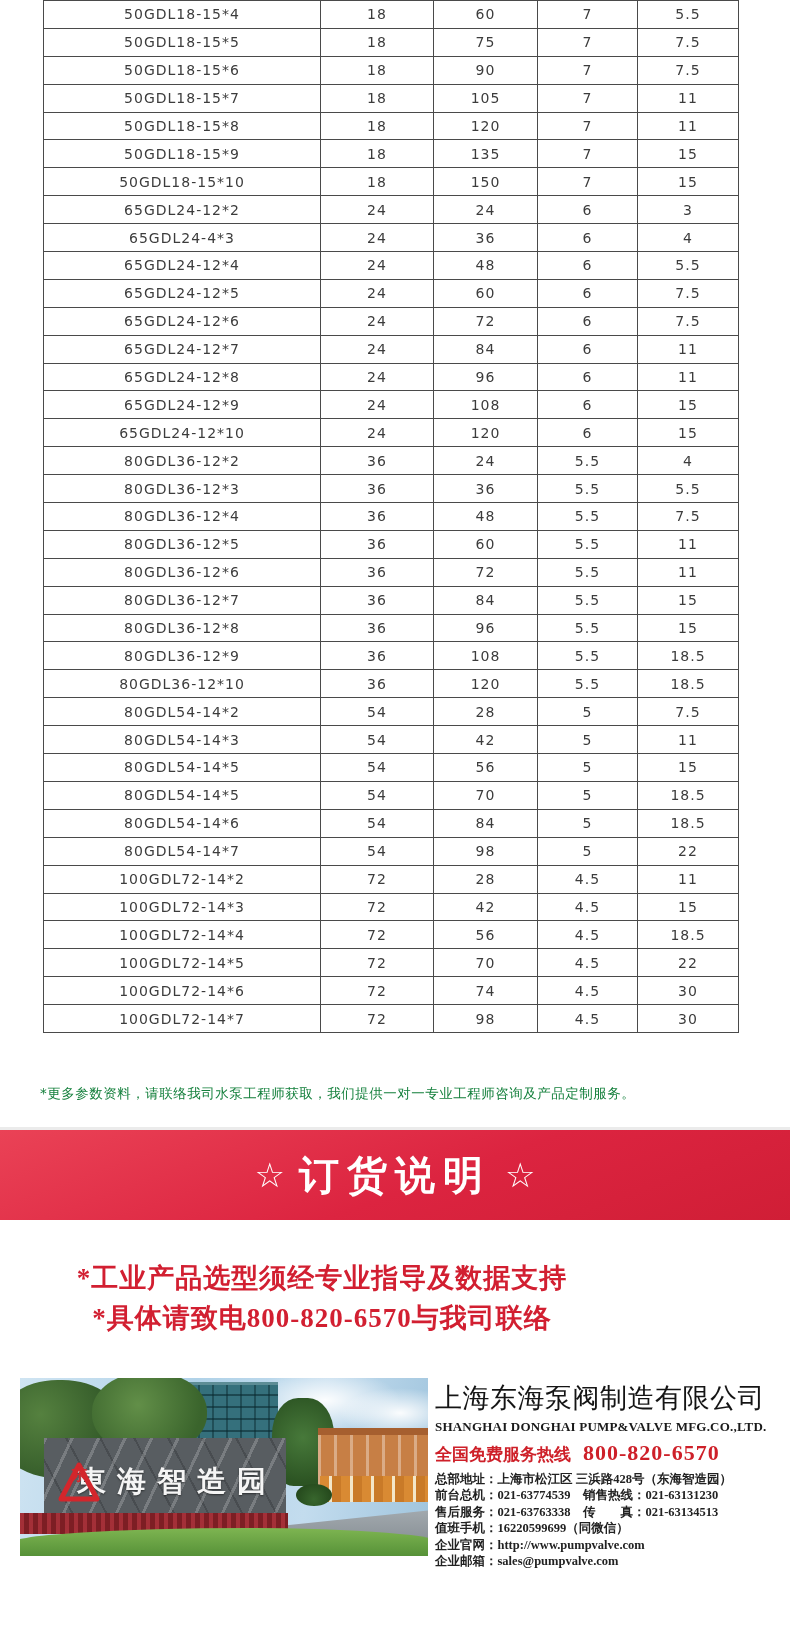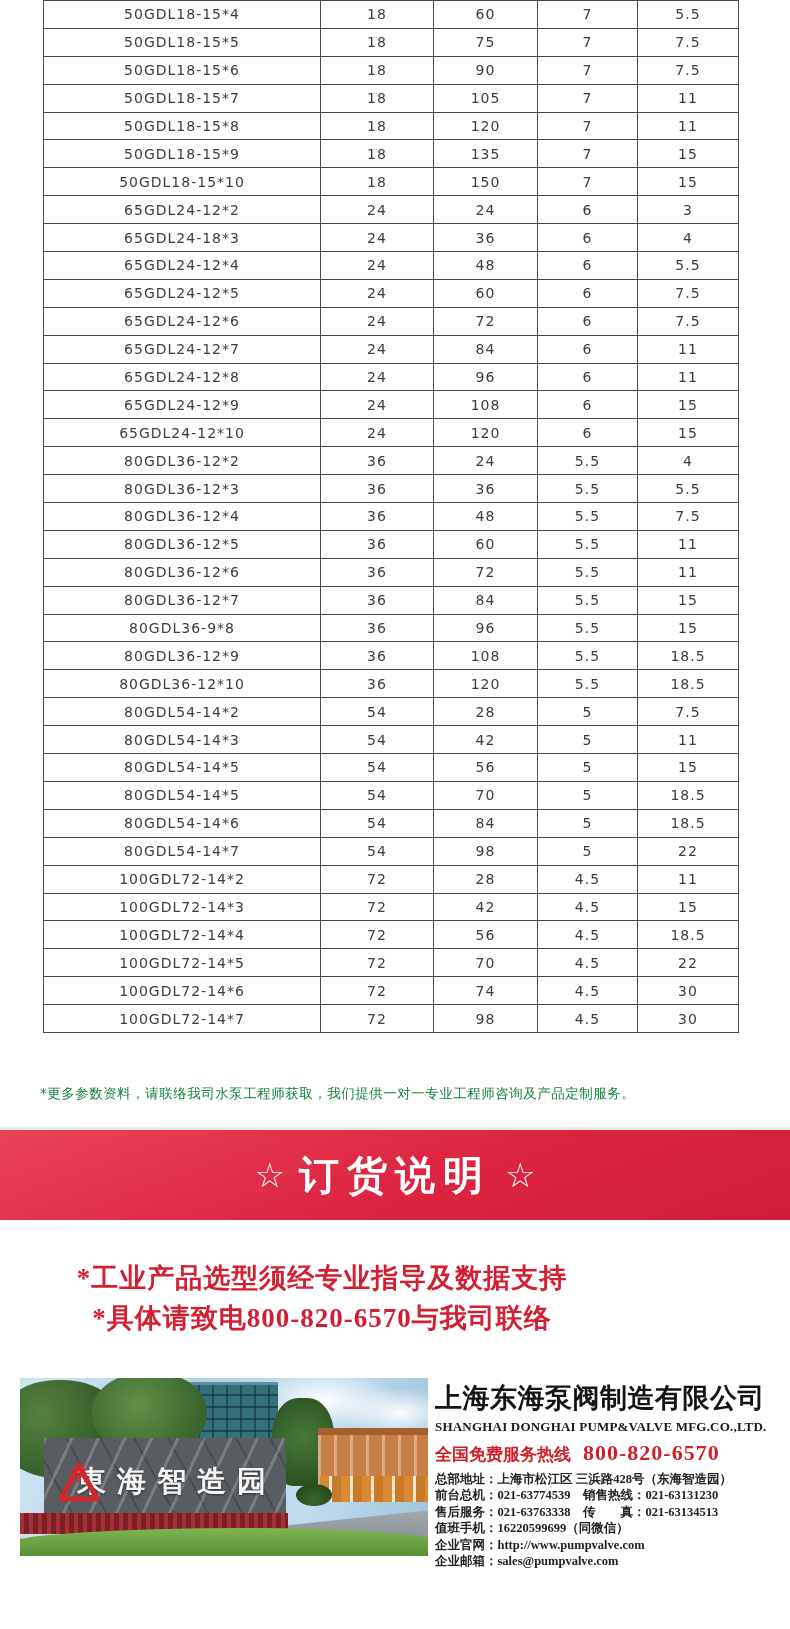--- a/index.html
+++ b/index.html
@@ -78,21 +78,21 @@
     background:linear-gradient(#a2a9ae, #7d858b);
     clip-path:polygon(0 35%, 100% 0, 100% 100%, 14% 100%); }
   .flowers { position:absolute; left:0; top:135px; width:268px; height:21px;
     background:#7d1e24;
     background-image:repeating-linear-gradient(90deg, rgba(196,62,72,.55) 0 4px, transparent 4px 9px); }
   .lawn { position:absolute; left:-12px; top:150px; width:436px; height:34px;
     background:linear-gradient(#7eb551, #4e8a33); border-radius:55% 45% 0 0 / 16px; }
 
   
   .company { position:absolute; left:435px; top:2px; width:353px; }
-  .company-name { font-size:27px; font-weight:700; color:#141414; letter-spacing:0.5px; white-space:nowrap; }
+  .company-name { font-size:27px; font-weight:400; color:#141414; letter-spacing:0.5px; white-space:nowrap; }
   .company-en { margin-top:3px; font-size:13px; font-weight:700; color:#1a1a1a;
     font-family:"Liberation Serif", serif; letter-spacing:0.2px; white-space:nowrap; }
   .hotline { margin-top:5px; color:#ce2029; font-family:"Liberation Serif", serif; white-space:nowrap; }
   .hotline .lbl { font-size:17px; font-weight:700; }
   .hotline .num { font-size:22px; font-weight:700; letter-spacing:1px; margin-left:8px; }
   .contact { margin-top:5px; }
   .contact-line { font-size:12.5px; font-weight:700; color:#222; line-height:16.4px;
     font-family:"Liberation Serif", serif; white-space:nowrap; }
 </style>
 </head>
@@ -159,21 +159,21 @@
           <td>15</td>
         </tr>
         <tr>
           <td>65GDL24-12*2</td>
           <td>24</td>
           <td>24</td>
           <td>6</td>
           <td>3</td>
         </tr>
         <tr>
-          <td>65GDL24-18*3</td>
+          <td>65GDL24-4*3</td>
           <td>24</td>
           <td>36</td>
           <td>6</td>
           <td>4</td>
         </tr>
         <tr>
           <td>65GDL24-12*4</td>
           <td>24</td>
           <td>48</td>
           <td>6</td>
@@ -257,21 +257,21 @@
           <td>11</td>
         </tr>
         <tr>
           <td>80GDL36-12*7</td>
           <td>36</td>
           <td>84</td>
           <td>5.5</td>
           <td>15</td>
         </tr>
         <tr>
-          <td>80GDL36-9*8</td>
+          <td>80GDL36-12*8</td>
           <td>36</td>
           <td>96</td>
           <td>5.5</td>
           <td>15</td>
         </tr>
         <tr>
           <td>80GDL36-12*9</td>
           <td>36</td>
           <td>108</td>
           <td>5.5</td>

